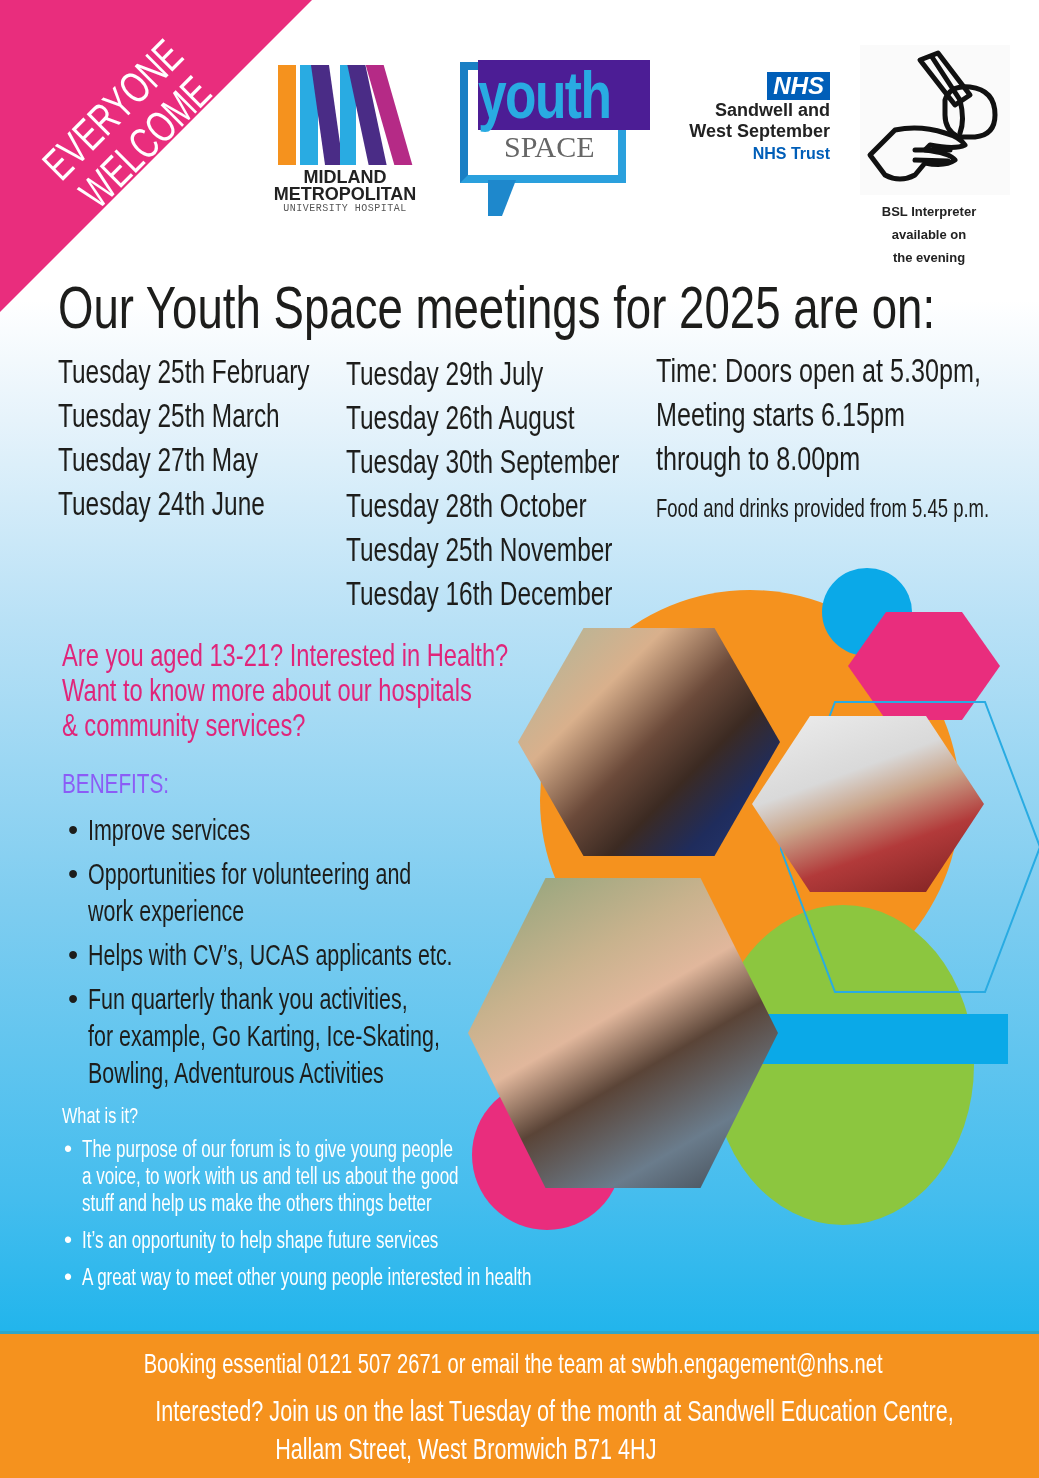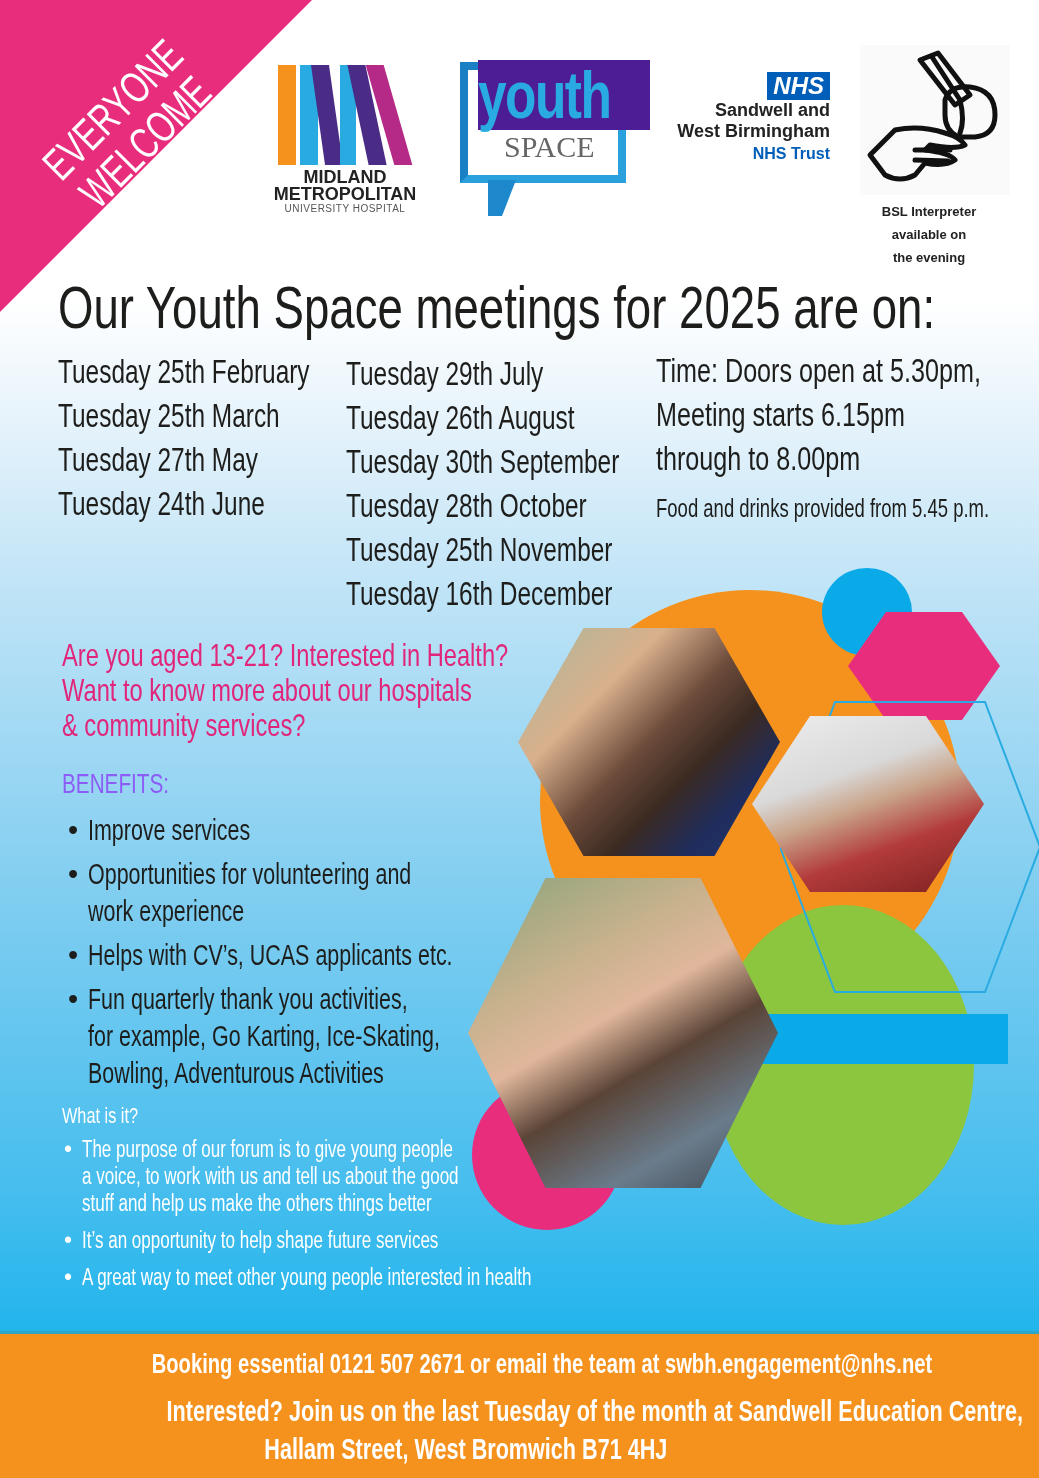--- a/index.html
+++ b/index.html
@@ -10,21 +10,21 @@
   
   .banner{position:absolute;left:0;top:0;width:340px;height:340px;clip-path:polygon(0 0,312px 0,0 312px);background:#e92d7d;}
   .banner-text{position:absolute;left:-36px;top:80px;width:330px;transform:rotate(-45deg);color:#fff;text-align:center;
     font-family:"Liberation Sans",sans-serif;font-size:44px;line-height:46px;letter-spacing:0px;}
   .banner-text span{display:block;transform:scaleX(0.72);}
   
   .mmuh{left:270px;top:65px;width:150px;}
   .mmuh-bars{position:relative;height:100px;width:130px;left:8px;}
   .mmuh-bars div{position:absolute;top:0;height:100px;}
   .mmuh-name{text-align:center;font-family:"Liberation Sans",sans-serif;font-weight:bold;color:#222;font-size:18px;line-height:17px;margin-top:4px;}
-  .mmuh-sub{text-align:center;font-family:Liberation Sans, sans-serif;color:#555;font-size:10px;letter-spacing:0.5px;}
+  .mmuh-sub{text-align:center;font-family:Liberation Mono, monospace;color:#555;font-size:10px;letter-spacing:0.5px;}
   .ys{left:460px;top:62px;width:172px;height:160px;}
   .ys-box{position:absolute;left:0;top:0;width:150px;height:105px;border:8px solid #1a7fc4;border-right-color:#2aa0dd;border-bottom-color:#2aa0dd;}
   .ys-tail{position:absolute;left:28px;top:118px;width:0;height:0;border-left:14px solid #1e88cc;border-right:14px solid transparent;border-bottom:0;border-top:36px solid #1e88cc;}
   .ys-youth{position:absolute;left:18px;top:-2px;font-family:"Liberation Sans",sans-serif;font-weight:bold;color:#29abe2;font-size:66px;line-height:70px;letter-spacing:-2px;background:#4c1d95;padding-right:2px;}
   .ys-youth span{display:inline-block;transform:scaleX(0.78);transform-origin:left;}
   .ys-space{position:absolute;left:44px;top:68px;font-family:Liberation Serif, serif;color:#666;font-size:30px;}
   .nhs{left:640px;top:72px;width:190px;text-align:right;font-family:"Liberation Sans",sans-serif;}
   .nhs-badge{display:inline-block;background:#005eb8;color:#fff;font-weight:bold;font-style:italic;font-size:24px;padding:0 6px;line-height:28px;}
   .nhs-l{color:#222;font-weight:bold;font-size:18px;line-height:21px;}
   .nhs-t{color:#005eb8;font-weight:bold;font-size:16px;margin-top:3px;}
@@ -53,21 +53,21 @@
   .whatis{left:64px;top:1136px;font-size:23px;line-height:27px;color:#fff;}
   .whatis .b{position:relative;padding-left:18px;margin-bottom:10px;}
   .whatis .b:before{content:"•";position:absolute;left:0;top:0;}
   .whatis .b span{display:inline-block;transform:scaleX(0.74);transform-origin:left;white-space:nowrap;}
   
   .shape{position:absolute;}
   .hex{clip-path:polygon(25% 0,75% 0,100% 50%,75% 100%,25% 100%,0 50%);}
   .photo{position:absolute;clip-path:polygon(25% 0,75% 0,100% 50%,75% 100%,25% 100%,0 50%);}
   
   .footer{position:absolute;left:0;top:1331px;width:1039px;height:147px;background:#f5921e;border-top:3px solid #2fa6c9;}
-  .footer-line{position:absolute;left:0;width:932px;text-align:center;color:#fff;font-weight:bold;}
+  .footer-line{position:absolute;left:0;width:932px;text-align:center;color:#fff;}
   .footer-line span{display:inline-block;transform:scaleX(0.72);white-space:nowrap;}
 </style>
 </head>
 <body>
 
 <div class="banner"></div>
 <div class="banner-text">
   <span>EVERYONE</span>
   <span>WELCOME</span>
 </div>
@@ -91,21 +91,21 @@
 <div class="abs ys">
   <div class="ys-box"></div>
   <div class="ys-tail"></div>
   <div class="ys-youth"><span>youth</span></div>
   <div class="ys-space">SPACE</div>
 </div>
 
 <div class="abs nhs">
   <div class="nhs-badge">NHS</div>
   <div class="nhs-l">Sandwell and</div>
-  <div class="nhs-l">West Birmingham</div>
+  <div class="nhs-l">West September</div>
   <div class="nhs-t">NHS Trust</div>
 </div>
 
 <svg class="abs bsl" viewBox="0 0 150 150">
   <rect x="0" y="0" width="150" height="150" fill="#fafafa"></rect>
   <g fill="none" stroke="#111" stroke-width="5" stroke-linejoin="round" stroke-linecap="round">
     <path d="M60 15 L78 8 L110 50 L95 60 Z"></path>
     <path d="M72 12 L100 55"></path>
     <path d="M85 55 Q90 40 110 42 Q135 45 135 70 Q135 90 115 92 L98 92 Q85 85 85 70 Z"></path>
     <path d="M100 55 Q105 75 100 88"></path>

